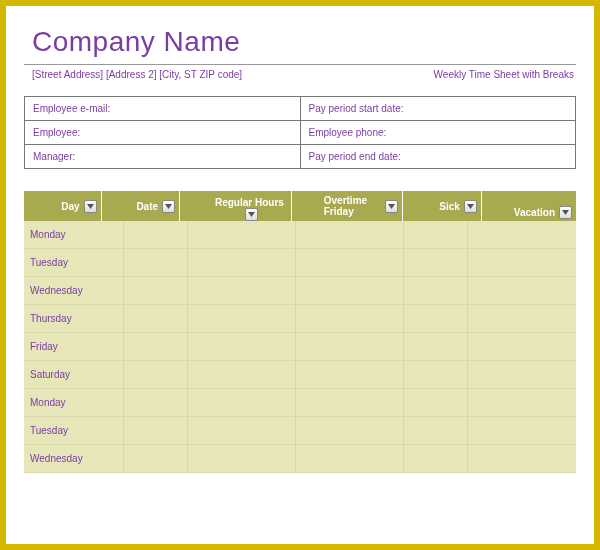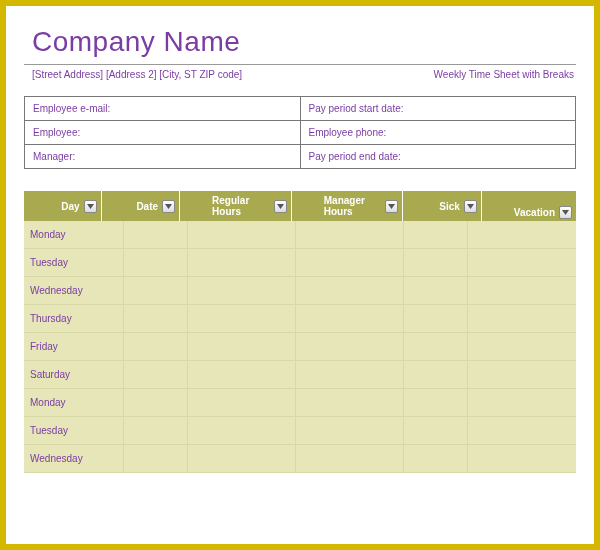--- a/index.html
+++ b/index.html
@@ -89,21 +89,21 @@
     font-size: 10px;
     color: #7a3da3;
     display: flex;
     align-items: center;
     padding: 10px 6px;
     border-right: 1px solid #d8d8a8;
   }
   .grid-row .cell:last-child { border-right: none; }
   .c-day { width: 100px; }
   .c-date { width: 64px; }
-  .c-reg { width: 108px; }
+  .c-reg { width: 108px; flex-direction: column; }
   .c-ot { width: 108px; }
   .c-sick { width: 64px; }
   .c-vac { width: 78px; }
 </style>
 </head>
 <body>
 
 <h1 class="title">Company Name</h1>
 <hr class="hr">
 <div class="addr-row">
@@ -147,21 +147,21 @@
   </div>
   <div class="col c-reg">
     <span>Regular Hours</span>
     <span class="dropdown-btn">
       <svg width="7" height="5">
           <polygon points="0,0 7,0 3.5,5" fill="#555"></polygon>
         </svg>
     </span>
   </div>
   <div class="col c-ot">
-    <span>Manager Hours</span>
+    <span>Overtime Friday</span>
     <span class="dropdown-btn">
       <svg width="7" height="5">
           <polygon points="0,0 7,0 3.5,5" fill="#555"></polygon>
         </svg>
     </span>
   </div>
   <div class="col c-sick">
     <span>Sick</span>
     <span class="dropdown-btn">
       <svg width="7" height="5">

